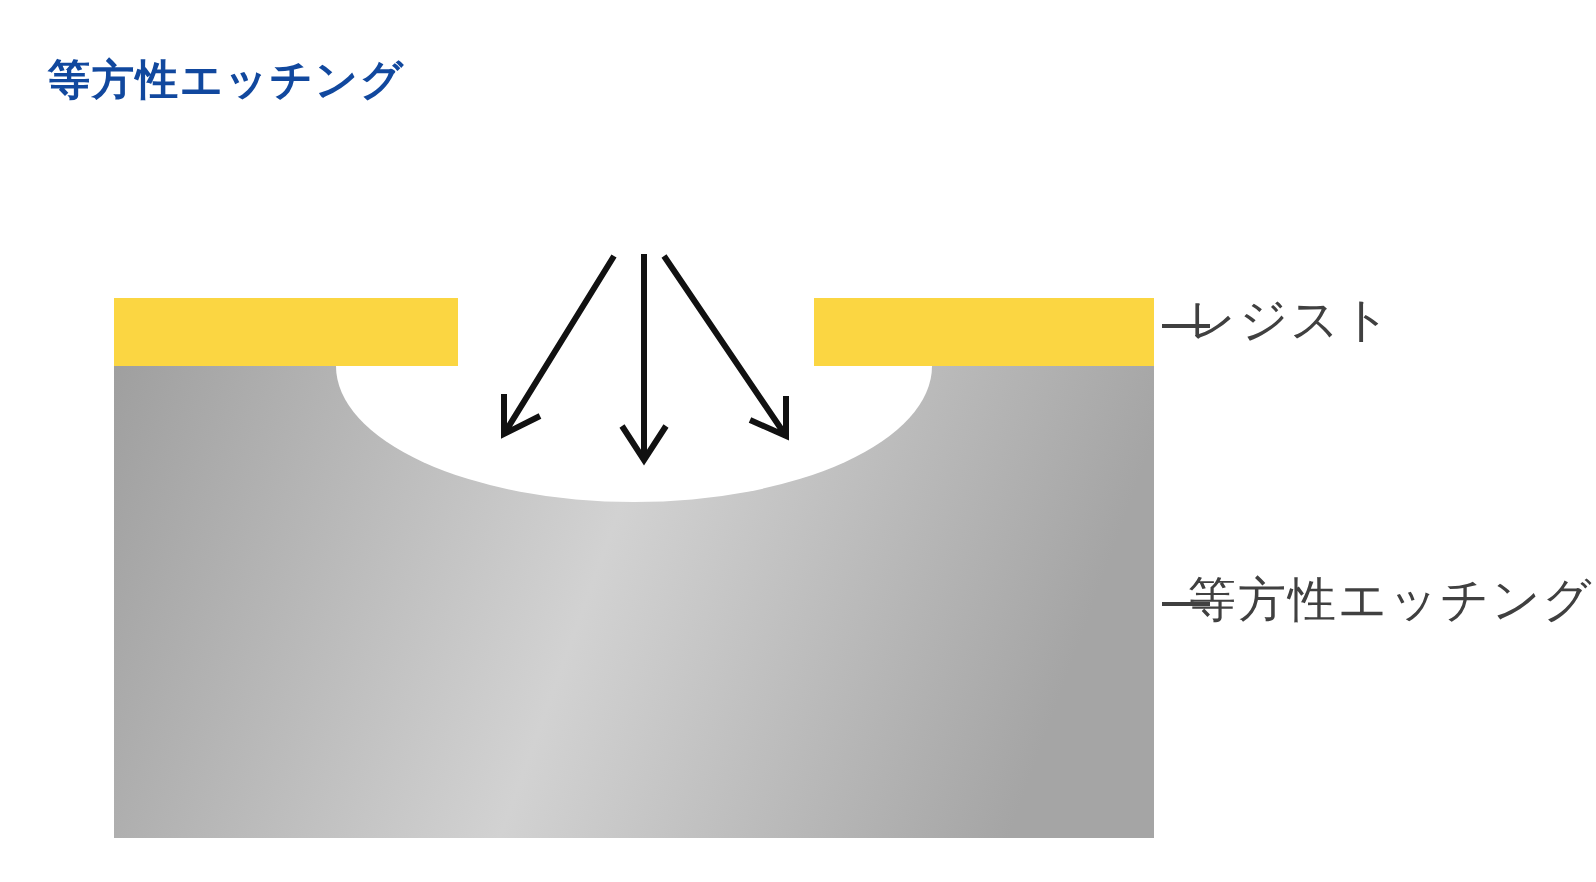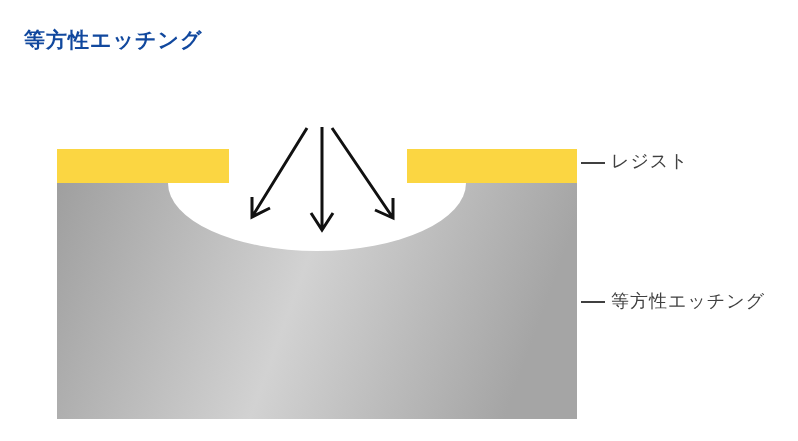--- a/index.html
+++ b/index.html
@@ -74,22 +74,22 @@
   .leader {
     position: absolute;
     width: 24px;
     height: 2px;
     background: var(--label-color);
   }
   .leader.resist-leader   { left: 581px; top: 162px; }
   .leader.material-leader { left: 581px; top: 301px; }
   .callout-label {
     position: absolute;
-    left: 611px;
-    font-size: 18px;
+    left: 594px;
+    font-size: 24px;
     color: var(--label-color);
     letter-spacing: 1px;
     white-space: nowrap;
     line-height: 26px;
   }
   .callout-label.resist-label   { top: 148px; }
   .callout-label.material-label { top: 288px; }
 </style>
 </head>
 <body>

